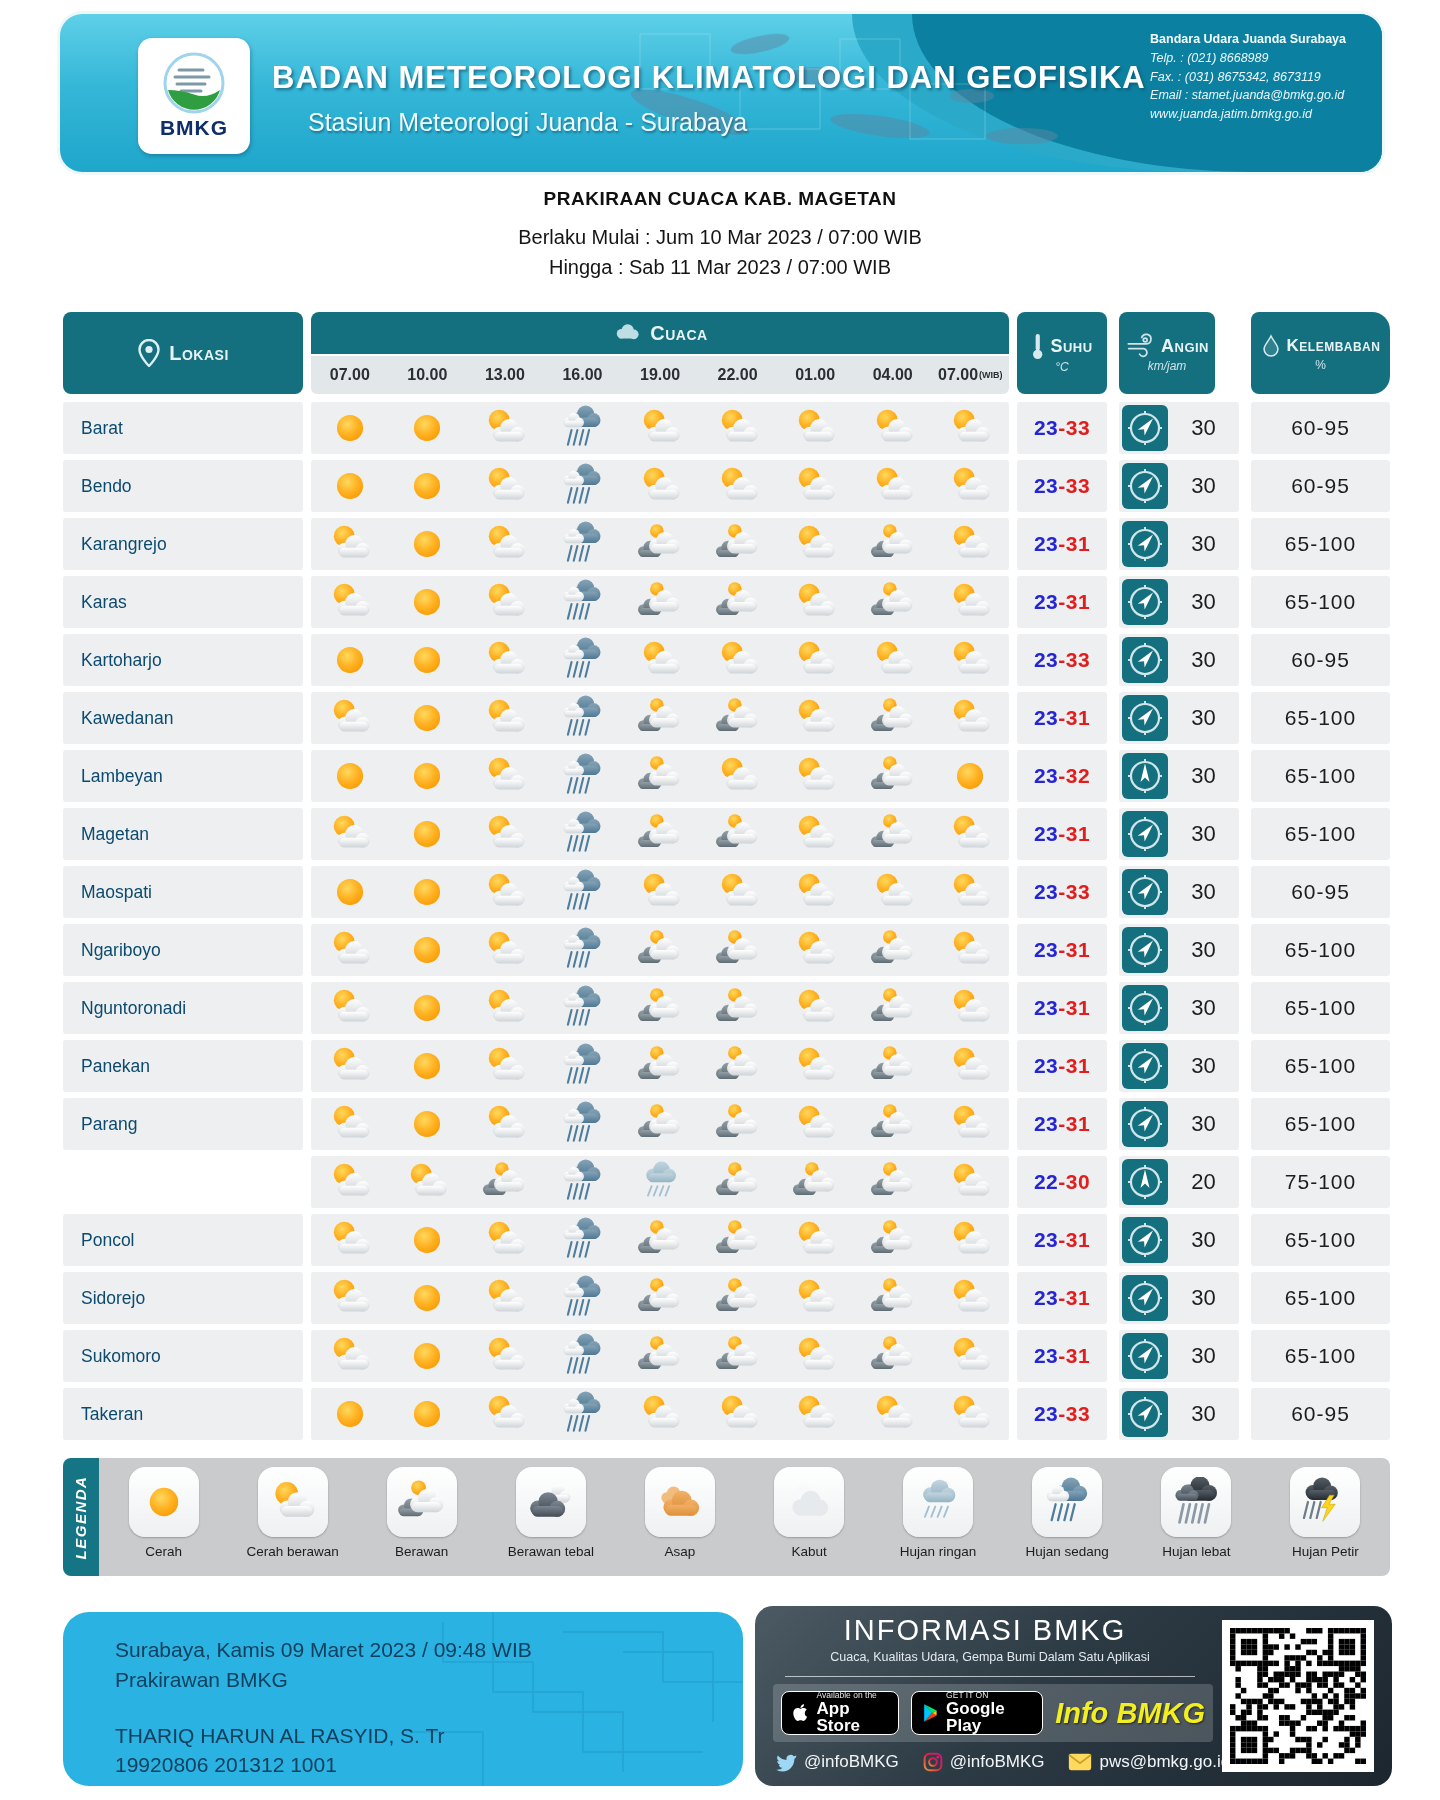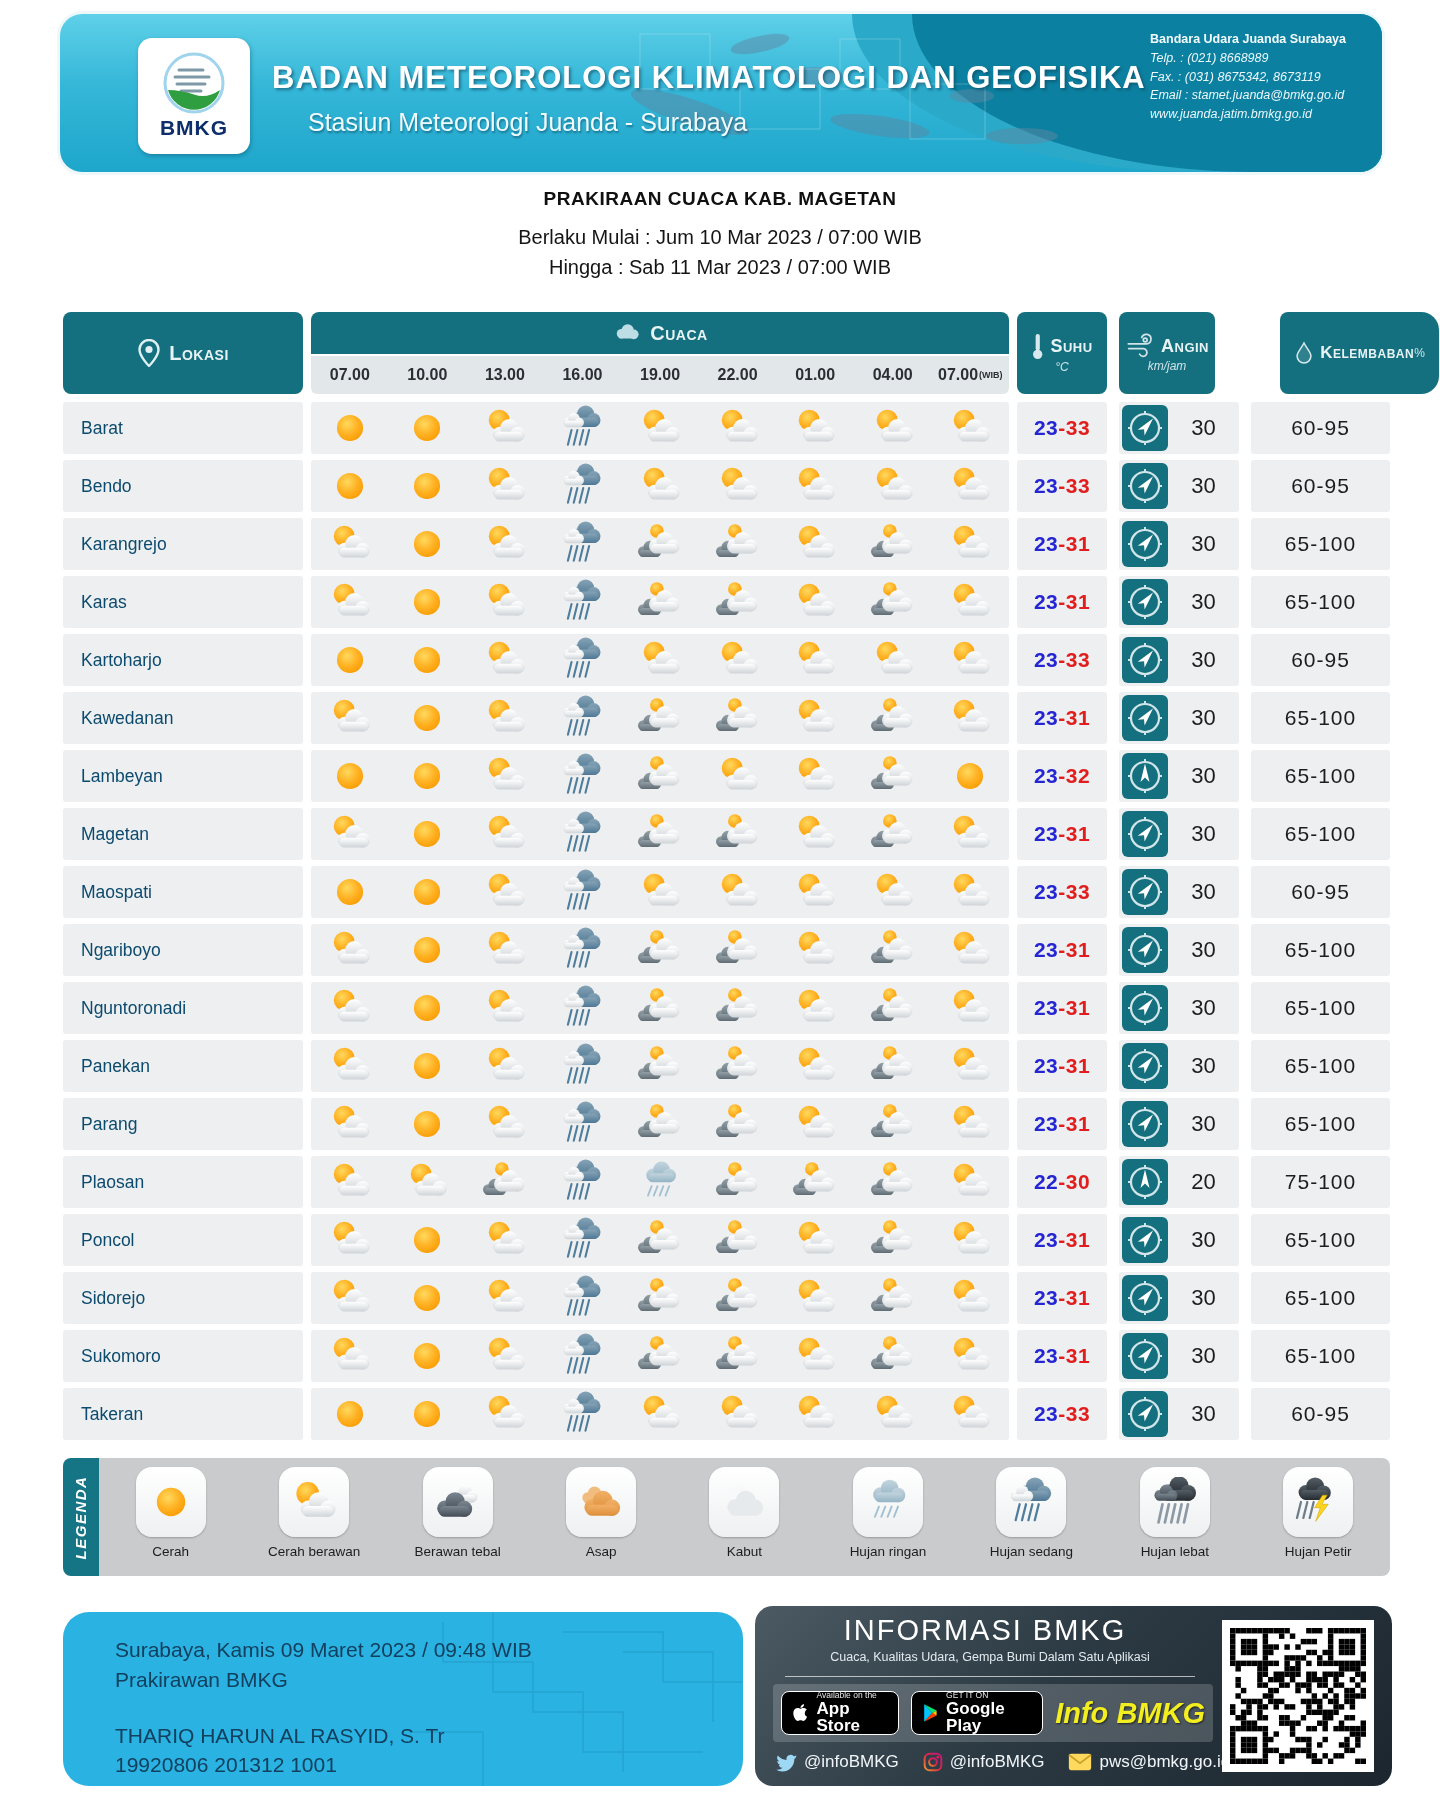--- a/index.html
+++ b/index.html
@@ -40,21 +40,21 @@
   .hsmall{font-size:12px;font-style:italic;color:#cfe3e8;}
   .hb-lokasi{left:63px;top:312px;width:240px;height:82px;gap:8px;}
   .hb-cuaca{left:311px;top:312px;width:698px;height:42px;gap:8px;border-radius:8px 8px 0 0;}
   .times{position:absolute;left:311px;top:356px;width:698px;height:38px;background:#e2e7ea;
          display:flex;border-radius:0 0 6px 6px;}
   .tcell{flex:1;display:flex;align-items:center;justify-content:center;font-size:16px;
          font-weight:bold;color:#2b2f33;}
   .wib{font-size:9px;font-weight:bold;margin-left:1px;}
   .hb-suhu{left:1017px;top:312px;width:90px;height:82px;flex-direction:column;}
   .hb-angin{left:1119px;top:312px;width:96px;height:82px;flex-direction:column;}
-  .hb-kelembaban{left:1251px;top:312px;width:159px;height:82px;flex-direction:row;border-radius:8px 18px 18px 8px;margin-left:29px;}
+  .hb-kelembaban{left:1251px;top:312px;width:139px;height:82px;flex-direction:column;border-radius:8px 18px 18px 8px;}
   .hrow{display:flex;align-items:center;gap:6px;}
 
   
   .trow{position:absolute;left:63px;width:1327px;height:52px;}
   .cell{position:absolute;top:0;height:52px;background:#edeff0;border-radius:3px;
         display:flex;align-items:center;}
   .c-loc{left:0;width:240px;padding-left:18px;box-sizing:border-box;font-size:17.5px;color:#0c4a6e;}
   .c-ico{left:248px;width:698px;}
   .c-ico .icell{flex:1;display:flex;align-items:center;justify-content:center;}
   .c-suhu{left:954px;width:90px;justify-content:center;font-size:21px;font-weight:bold;letter-spacing:.5px;}
@@ -2040,21 +2040,20 @@
             </g>
             <g transform="rotate(40 23 23)">
               <polygon points="23,10.5 27.5,29 23,24.5 18.5,29" fill="#ffffff"></polygon>
             </g>
           </svg>
           <span class="wspd">30</span>
         </div>
         <div class="cell c-hum">65-100</div>
       </div>
       <div class="trow" style="top: 1156px;">
-        <div class="cell c-loc">Plaosan</div>
         <div class="cell c-ico">
           <div class="icell">
             <svg class="wicon" width="46" height="46" viewBox="0 0 44 44">
               <circle cx="16.5" cy="14.5" r="10" fill="url(#gs)"></circle>
               <g transform="translate(25.5,26) scale(1)" fill="url(#cw)">
                 <circle cx="-8.5" cy="1.5" r="6.8"></circle>
                 <circle cx="0.5" cy="-4" r="8.6"></circle>
                 <circle cx="8.5" cy="2" r="7"></circle>
                 <rect x="-13.5" y="-0.5" width="27" height="9.5" rx="4.7"></rect>
               </g>
@@ -2788,20 +2787,40 @@
               <circle cx="16.5" cy="14.5" r="10" fill="url(#gs)"></circle>
               <g transform="translate(25.5,26) scale(1)" fill="url(#cw)">
                 <circle cx="-8.5" cy="1.5" r="6.8"></circle>
                 <circle cx="0.5" cy="-4" r="8.6"></circle>
                 <circle cx="8.5" cy="2" r="7"></circle>
                 <rect x="-13.5" y="-0.5" width="27" height="9.5" rx="4.7"></rect>
               </g>
             </svg>
           </div>
           <div class="legend-label">Cerah berawan</div>
+        </div>
+        <div class="legend-item">
+          <div class="legend-card">
+            <svg class="wicon" width="50" height="50" viewBox="0 0 44 44">
+              <circle cx="19" cy="9.5" r="6.5" fill="url(#gs)"></circle>
+              <g transform="translate(12,28) scale(0.72)" fill="url(#cd)">
+                <circle cx="-8.5" cy="1.5" r="6.8"></circle>
+                <circle cx="0.5" cy="-4" r="8.6"></circle>
+                <circle cx="8.5" cy="2" r="7"></circle>
+                <rect x="-13.5" y="-0.5" width="27" height="9.5" rx="4.7"></rect>
+              </g>
+              <g transform="translate(26,22.5) scale(0.95)" fill="url(#cw)">
+                <circle cx="-8.5" cy="1.5" r="6.8"></circle>
+                <circle cx="0.5" cy="-4" r="8.6"></circle>
+                <circle cx="8.5" cy="2" r="7"></circle>
+                <rect x="-13.5" y="-0.5" width="27" height="9.5" rx="4.7"></rect>
+              </g>
+            </svg>
+          </div>
+          <div class="legend-label">Berawan</div>
         </div>
         <div class="legend-item">
           <div class="legend-card">
             <svg class="wicon" width="50" height="50" viewBox="0 0 44 44">
               <g transform="translate(28,16) scale(0.72)" fill="url(#cw)">
                 <circle cx="-8.5" cy="1.5" r="6.8"></circle>
                 <circle cx="0.5" cy="-4" r="8.6"></circle>
                 <circle cx="8.5" cy="2" r="7"></circle>
                 <rect x="-13.5" y="-0.5" width="27" height="9.5" rx="4.7"></rect>
               </g>

